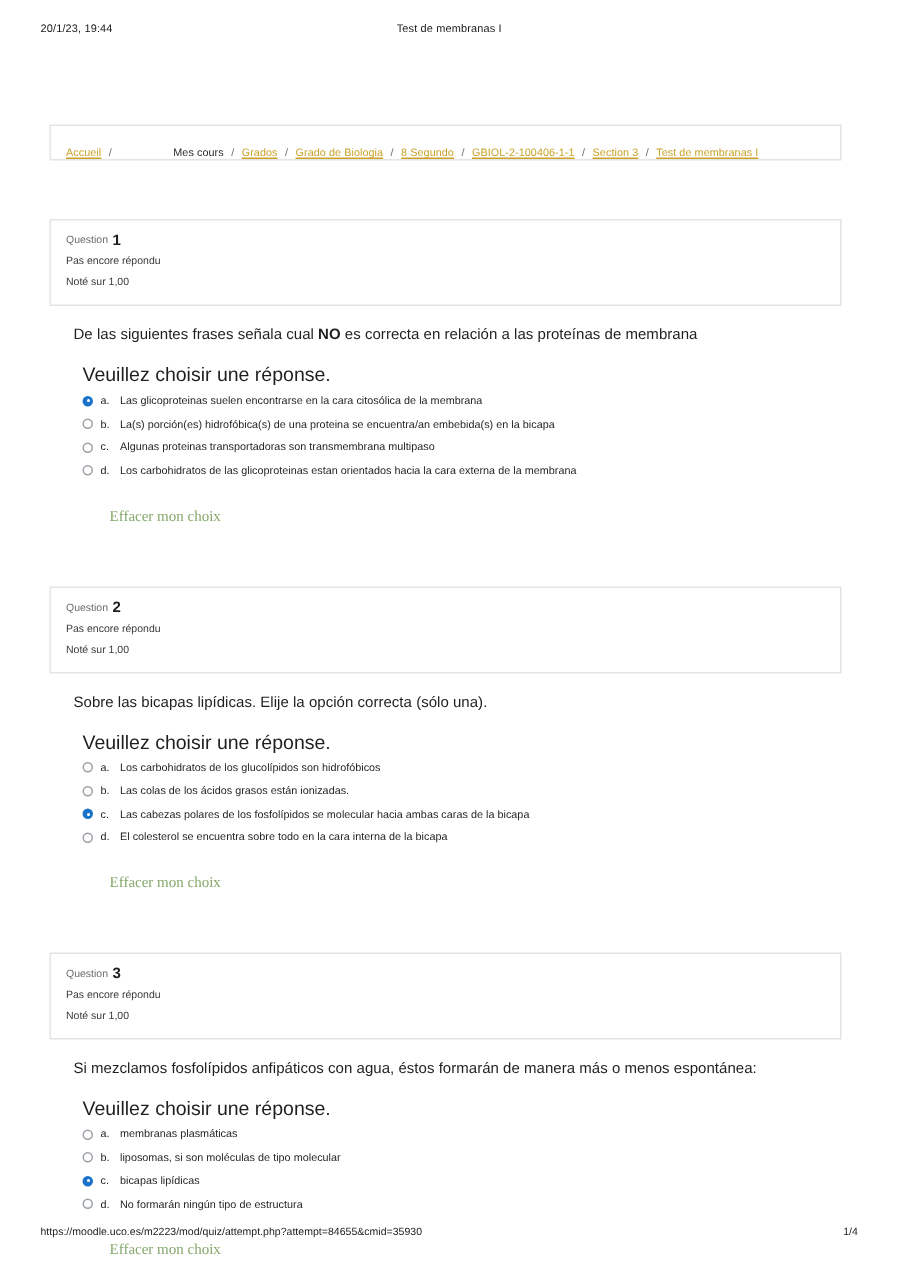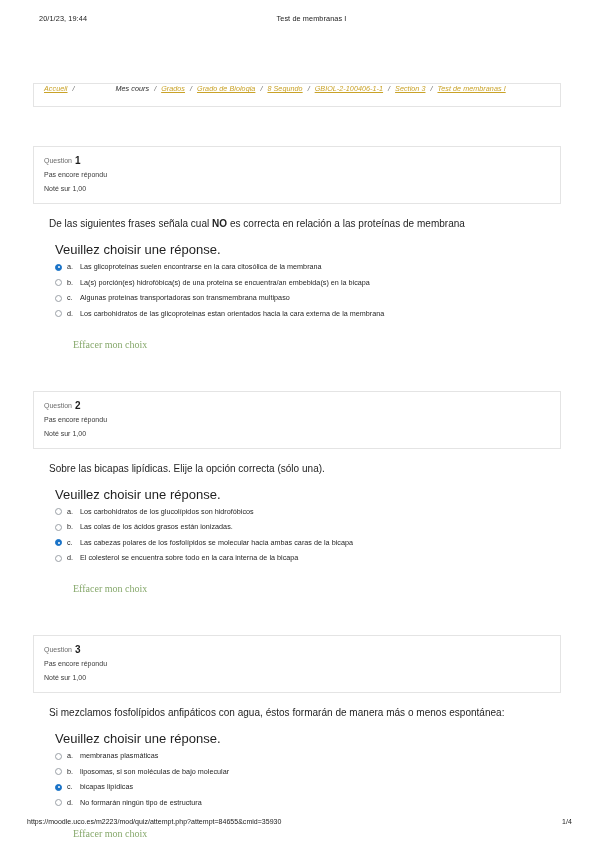--- a/index.html
+++ b/index.html
@@ -14,21 +14,21 @@
     position: relative;
     font-family: "Liberation Sans", sans-serif;
     color: #2b2b2b;
     overflow: hidden;
   }
 
   
   .print-header {
     position: absolute;
     top: 14px;
-    left: 12px;
+    left: 0;
     width: 540px;
     height: 14px;
     font-size: 7.3px;
     color: #1a1a1a;
     padding-left: 42px;
   }
   .print-header .ph-date {
     position: absolute;
     left: 27px;
     top: 0;
@@ -50,23 +50,22 @@
     top: 83px;
     width: 528px;
   }
 
   
   .breadcrumb-box {
     border: 1px solid #e4e4e4;
     background: #ffffff;
     height: 24px;
     display: flex;
-    align-items: flex-start;
+    align-items: flex-end;
     padding: 0 10px;
-    font-style: italic;
   }
   .breadcrumb {
     display: flex;
     align-items: center;
     flex-wrap: nowrap;
     font-size: 7.2px;
     white-space: nowrap;
   }
   .crumb-link {
     color: #c9a227;
@@ -327,21 +326,21 @@
           <div class="q-prompt">Veuillez choisir une réponse.</div>
           <div class="answers">
             <div class="answer-row">
               <span class="radio"></span>
               <span class="ans-letter">a.</span>
               <span class="ans-text">membranas plasmáticas</span>
             </div>
             <div class="answer-row">
               <span class="radio"></span>
               <span class="ans-letter">b.</span>
-              <span class="ans-text">liposomas, si son moléculas de bajo molecular</span>
+              <span class="ans-text">liposomas, si son moléculas de tipo molecular</span>
             </div>
             <div class="answer-row">
               <span class="radio checked"></span>
               <span class="ans-letter">c.</span>
               <span class="ans-text">bicapas lipídicas</span>
             </div>
             <div class="answer-row">
               <span class="radio"></span>
               <span class="ans-letter">d.</span>
               <span class="ans-text">No formarán ningún tipo de estructura</span>

